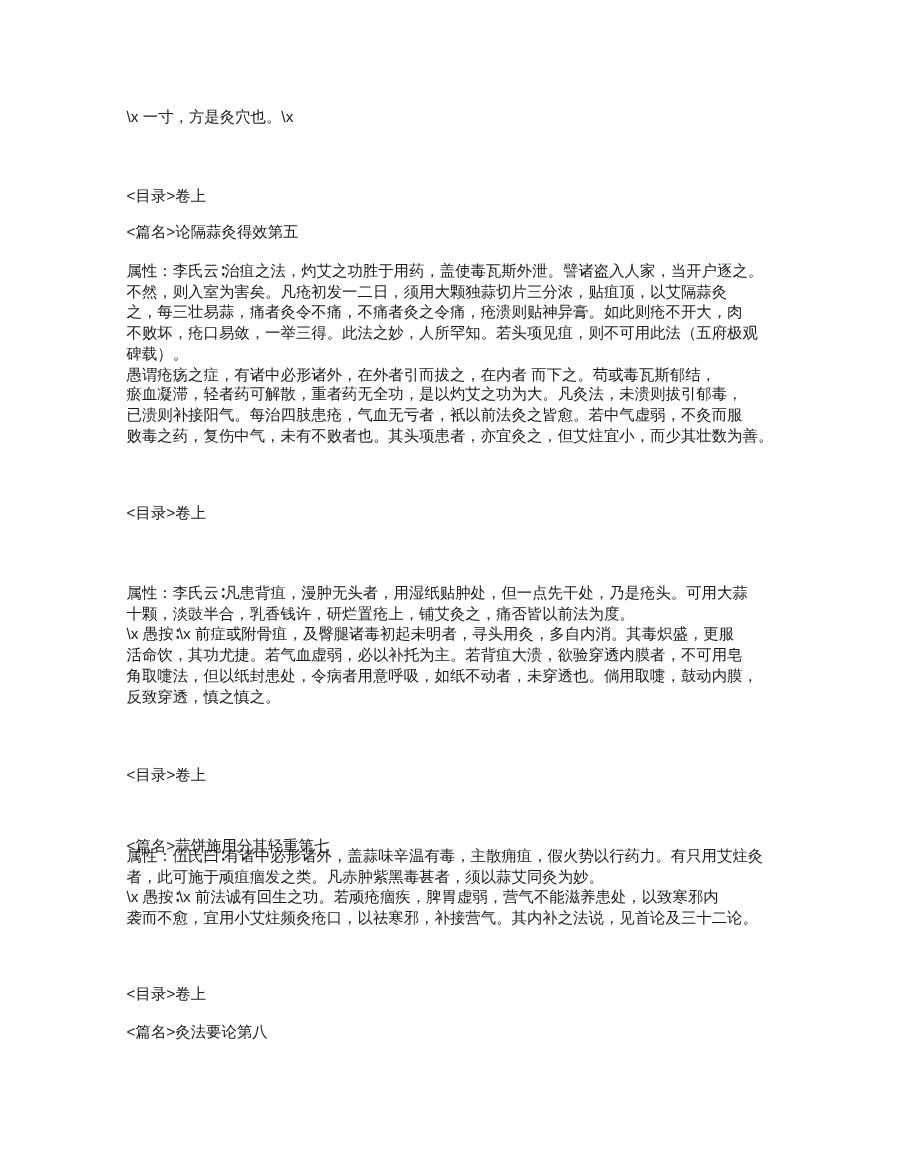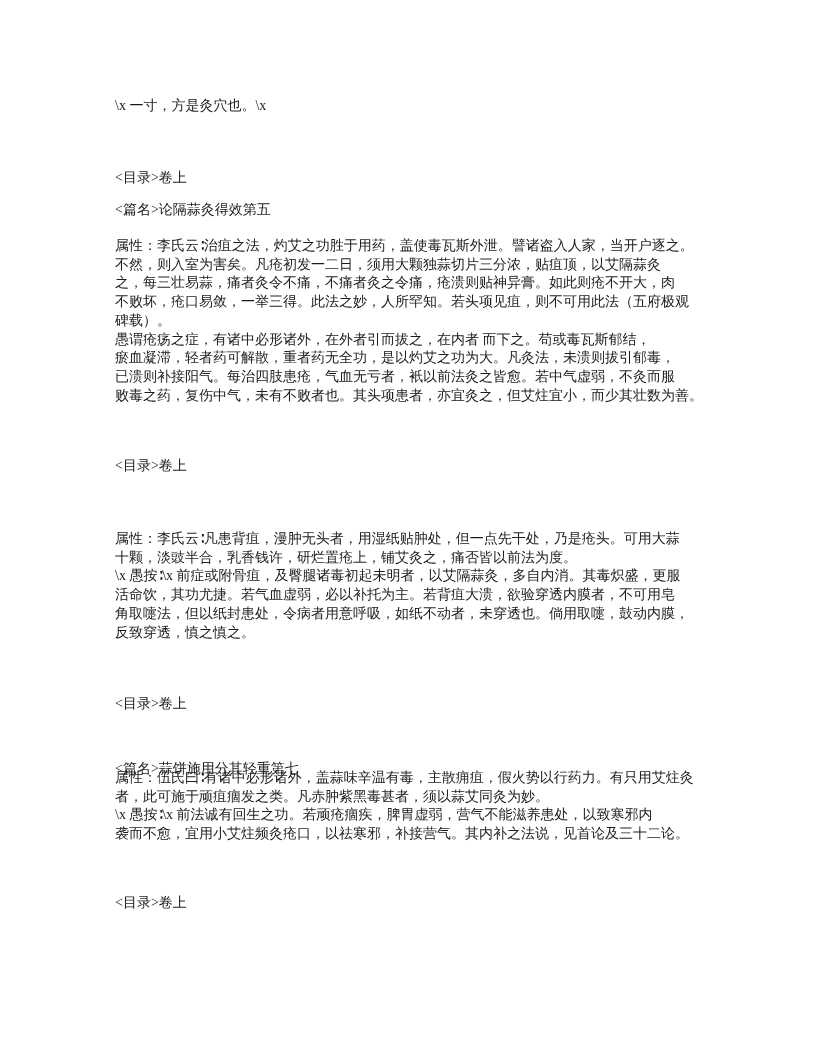--- a/index.html
+++ b/index.html
@@ -6,21 +6,21 @@
     margin: 0;
     padding: 0;
     background: #ffffff;
   }
   .page {
     position: relative;
     width: 816px;
     height: 1056px;
     background: #ffffff;
     overflow: hidden;
-    font-family: Liberation Serif, serif;
+    font-family: Liberation Sans, sans-serif;
     color: #1b1b1b;
   }
   .tblock {
     position: absolute;
     left: 115px;
     width: 648px;
     font-size: 14px;
     line-height: 18.7px;
     letter-spacing: 0;
     white-space: pre-line;
@@ -42,27 +42,28 @@
 碑载）。
 愚谓疮疡之症，有诸中必形诸外，在外者引而拔之，在内者 而下之。苟或毒瓦斯郁结，
 瘀血凝滞，轻者药可解散，重者药无全功，是以灼艾之功为大。凡灸法，未溃则拔引郁毒，
 已溃则补接阳气。每治四肢患疮，气血无亏者，衹以前法灸之皆愈。若中气虚弱，不灸而服
 败毒之药，复伤中气，未有不败者也。其头项患者，亦宜灸之，但艾炷宜小，而少其壮数为善。</div>
   <div class="tblock" style="top:201px">&lt;篇名&gt;论隔蒜灸得效第五</div>
 
   <div class="tblock" style="top:457px">&lt;目录&gt;卷上</div>
   <div class="tblock" style="top:530px">属性：李氏云∶凡患背疽，漫肿无头者，用湿纸贴肿处，但一点先干处，乃是疮头。可用大蒜
 十颗，淡豉半合，乳香钱许，研烂置疮上，铺艾灸之，痛否皆以前法为度。
-\x 愚按∶\x 前症或附骨疽，及臀腿诸毒初起未明者，以艾隔蒜灸，多自内消。其毒炽盛，更服
+\x 愚按∶\x 前症或附骨疽，及臀腿诸毒初起未明者，寻头用灸，多自内消。其毒炽盛，更服
 活命饮，其功尤捷。若气血虚弱，必以补托为主。若背疽大溃，欲验穿透内膜者，不可用皂
 角取嚏法，但以纸封患处，令病者用意呼吸，如纸不动者，未穿透也。倘用取嚏，鼓动内膜，
 反致穿透，慎之慎之。</div>
 
   <div class="tblock" style="top:695px">&lt;目录&gt;卷上</div>
   <div class="tblock" style="top:760px">&lt;篇名&gt;蒜饼施用分其轻重第七</div>
   <div class="tblock" style="top:769px">属性：伍氏曰∶有诸中必形诸外，盖蒜味辛温有毒，主散痈疽，假火势以行药力。有只用艾炷灸
 者，此可施于顽疽痼发之类。凡赤肿紫黑毒甚者，须以蒜艾同灸为妙。
 \x 愚按∶\x 前法诚有回生之功。若顽疮痼疾，脾胃虚弱，营气不能滋养患处，以致寒邪内
 袭而不愈，宜用小艾炷频灸疮口，以祛寒邪，补接营气。其内补之法说，见首论及三十二论。</div>
 
   <div class="tblock" style="top:894px">&lt;目录&gt;卷上</div>
+  <div class="tblock" style="top:929px">&lt;篇名&gt;灸法要论第八</div>
 
 </div>
 
 </body></html>

